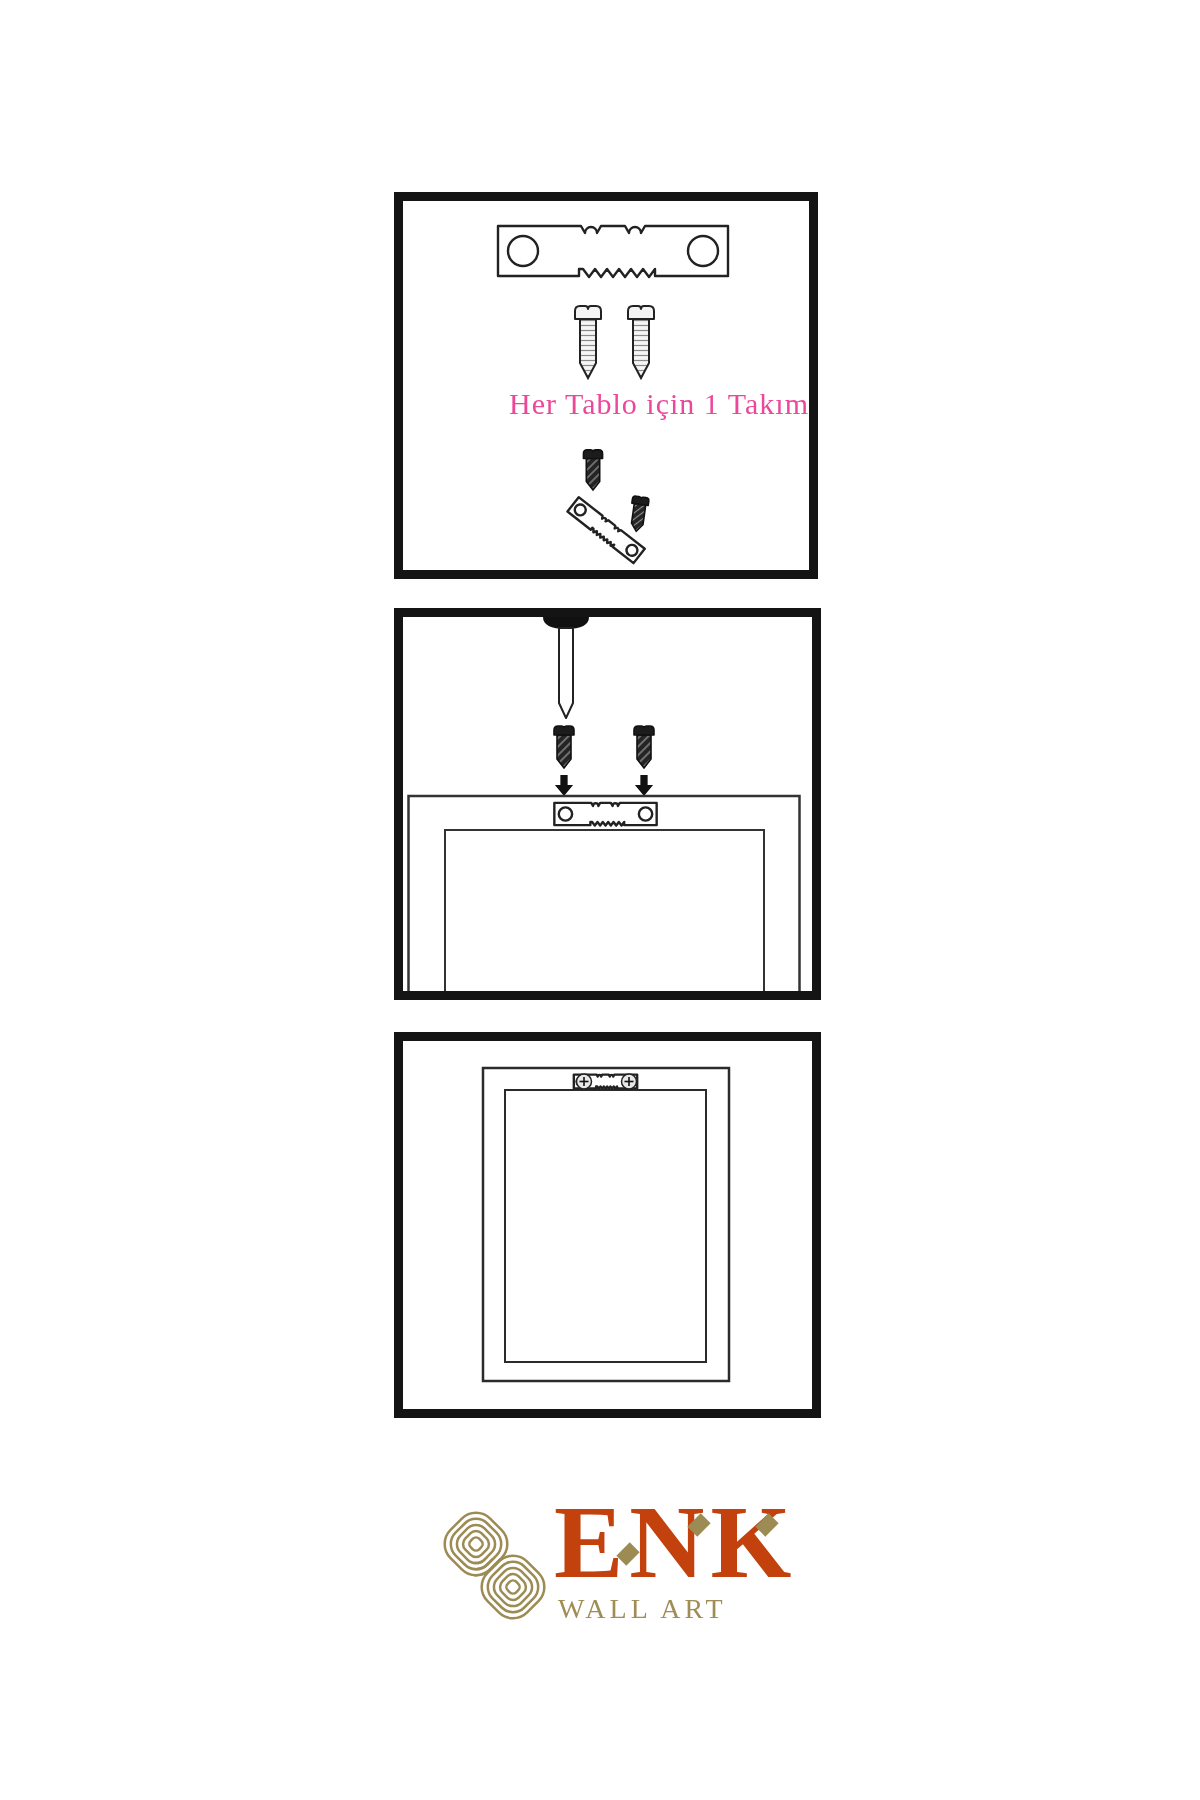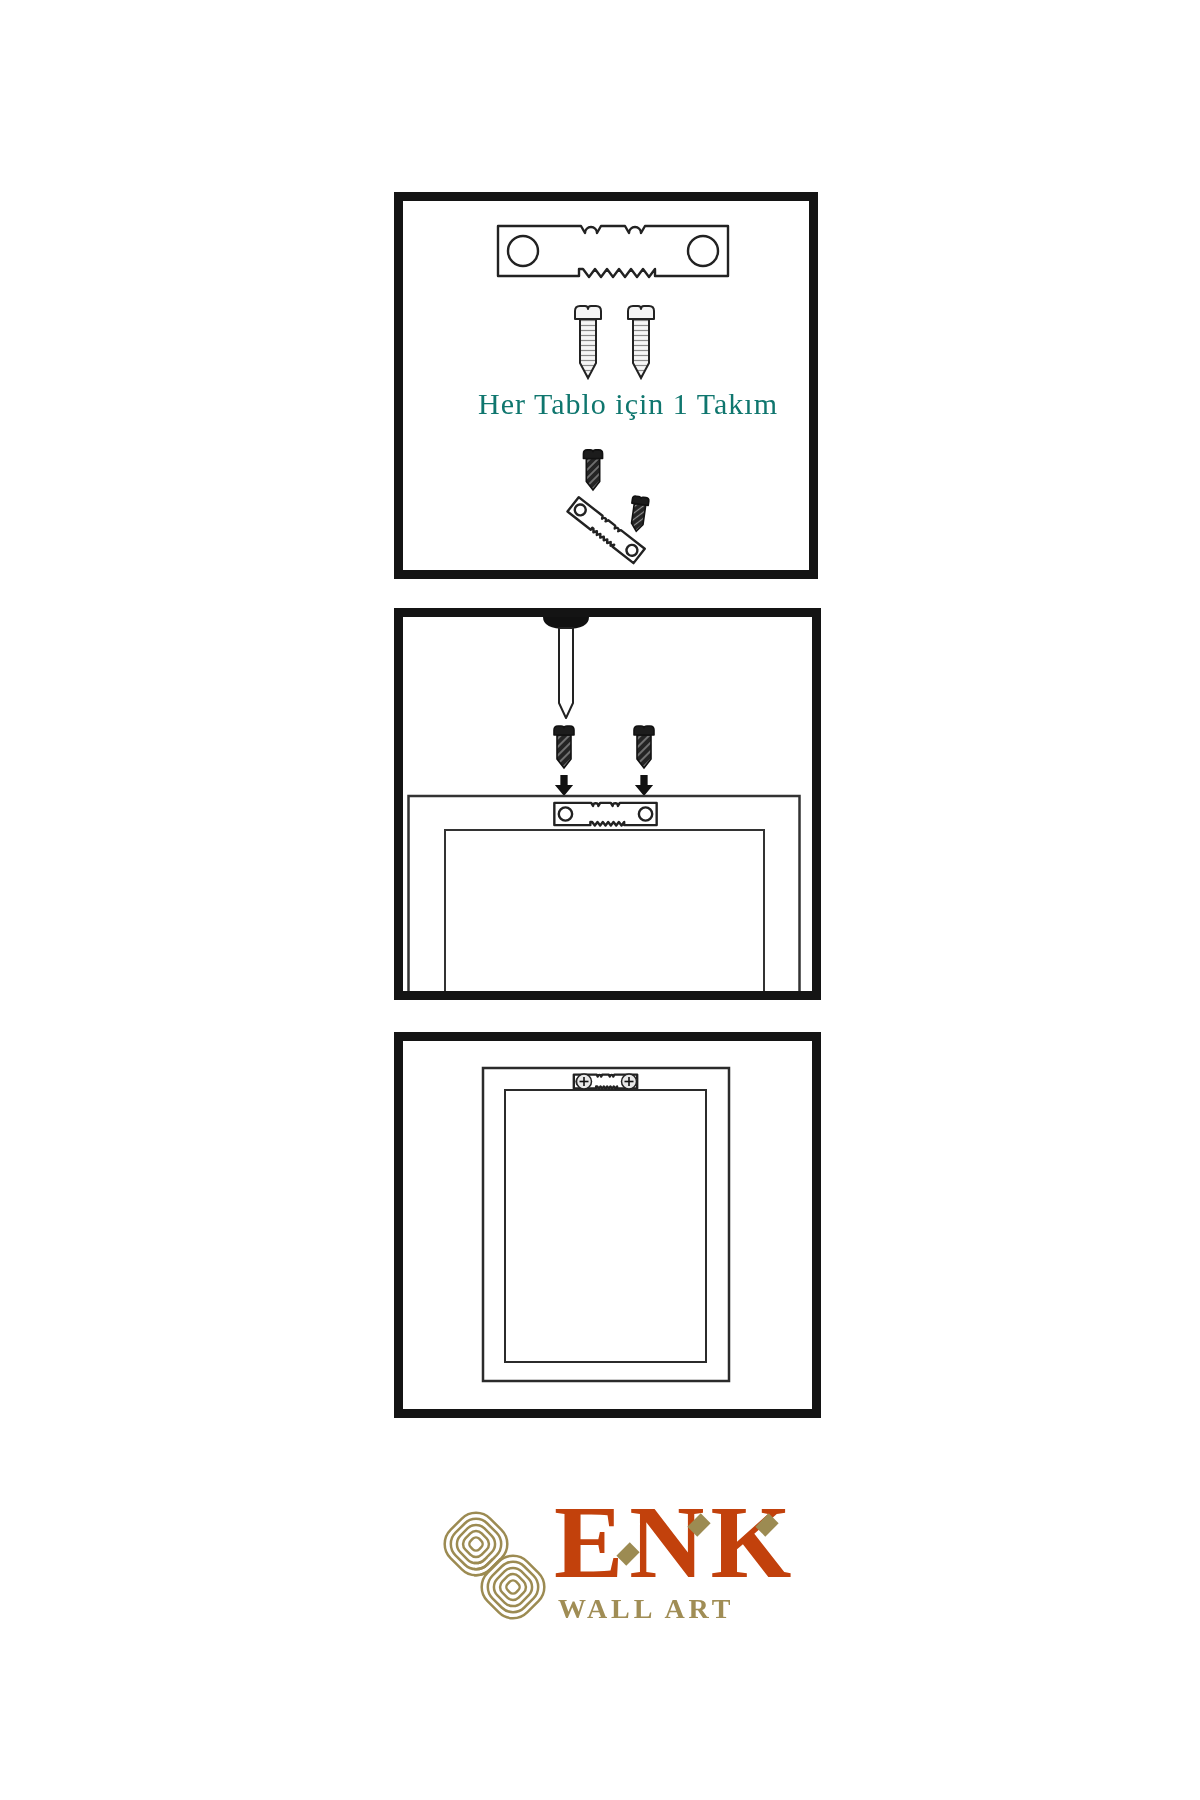--- a/index.html
+++ b/index.html
@@ -9,34 +9,34 @@
     overflow:hidden;
   }
   .panel{
     position:absolute;border:9px solid #141414;background:#ffffff;overflow:hidden;
   }
   #panel-hardware{left:394px;top:192px;width:406px;height:369px;}
   #panel-mounting{left:394px;top:608px;width:409px;height:374px;}
   #panel-hanging{left:394px;top:1032px;width:409px;height:368px;}
   .panel svg{position:absolute;left:0;top:0;}
   .caption{
-    position:absolute;left:0;right:0;top:186px;text-align:center;
-    font-size:30px;letter-spacing:1px;color:#0f766e;font-weight:400;padding-left:44px;
+    position:absolute;left:0;right:0;top:186px;text-align:right;
+    font-size:30px;letter-spacing:1px;color:#ec4899;font-weight:400;padding-left:44px;
   }
   
   #logo{position:absolute;left:430px;top:1492px;width:380px;height:160px;}
   #logo-knot{position:absolute;left:8px;top:10px;}
   #brand-name{
     position:absolute;left:124px;top:-2px;width:250px;
     font-size:104px;line-height:1;font-weight:bold;letter-spacing:6px;
     color:#c2410c;white-space:nowrap;
   }
   #brand-sub{
     position:absolute;left:128px;top:101px;
-    font-size:28px;font-weight:bold;letter-spacing:4px;color:#a08d55;white-space:nowrap;
+    font-size:28px;font-weight:normal;letter-spacing:4px;color:#a08d55;white-space:nowrap;
   }
   .diamond{
     position:absolute;width:14px;height:14px;background:#9c8b52;
     transform:rotate(45deg) scale(1,1.35);
   }
   #diamond-mid{left:191px;top:55px;}
   #diamond-n{left:262px;top:26px;}
   #diamond-k{left:330px;top:26px;}
 </style>
 </head>

